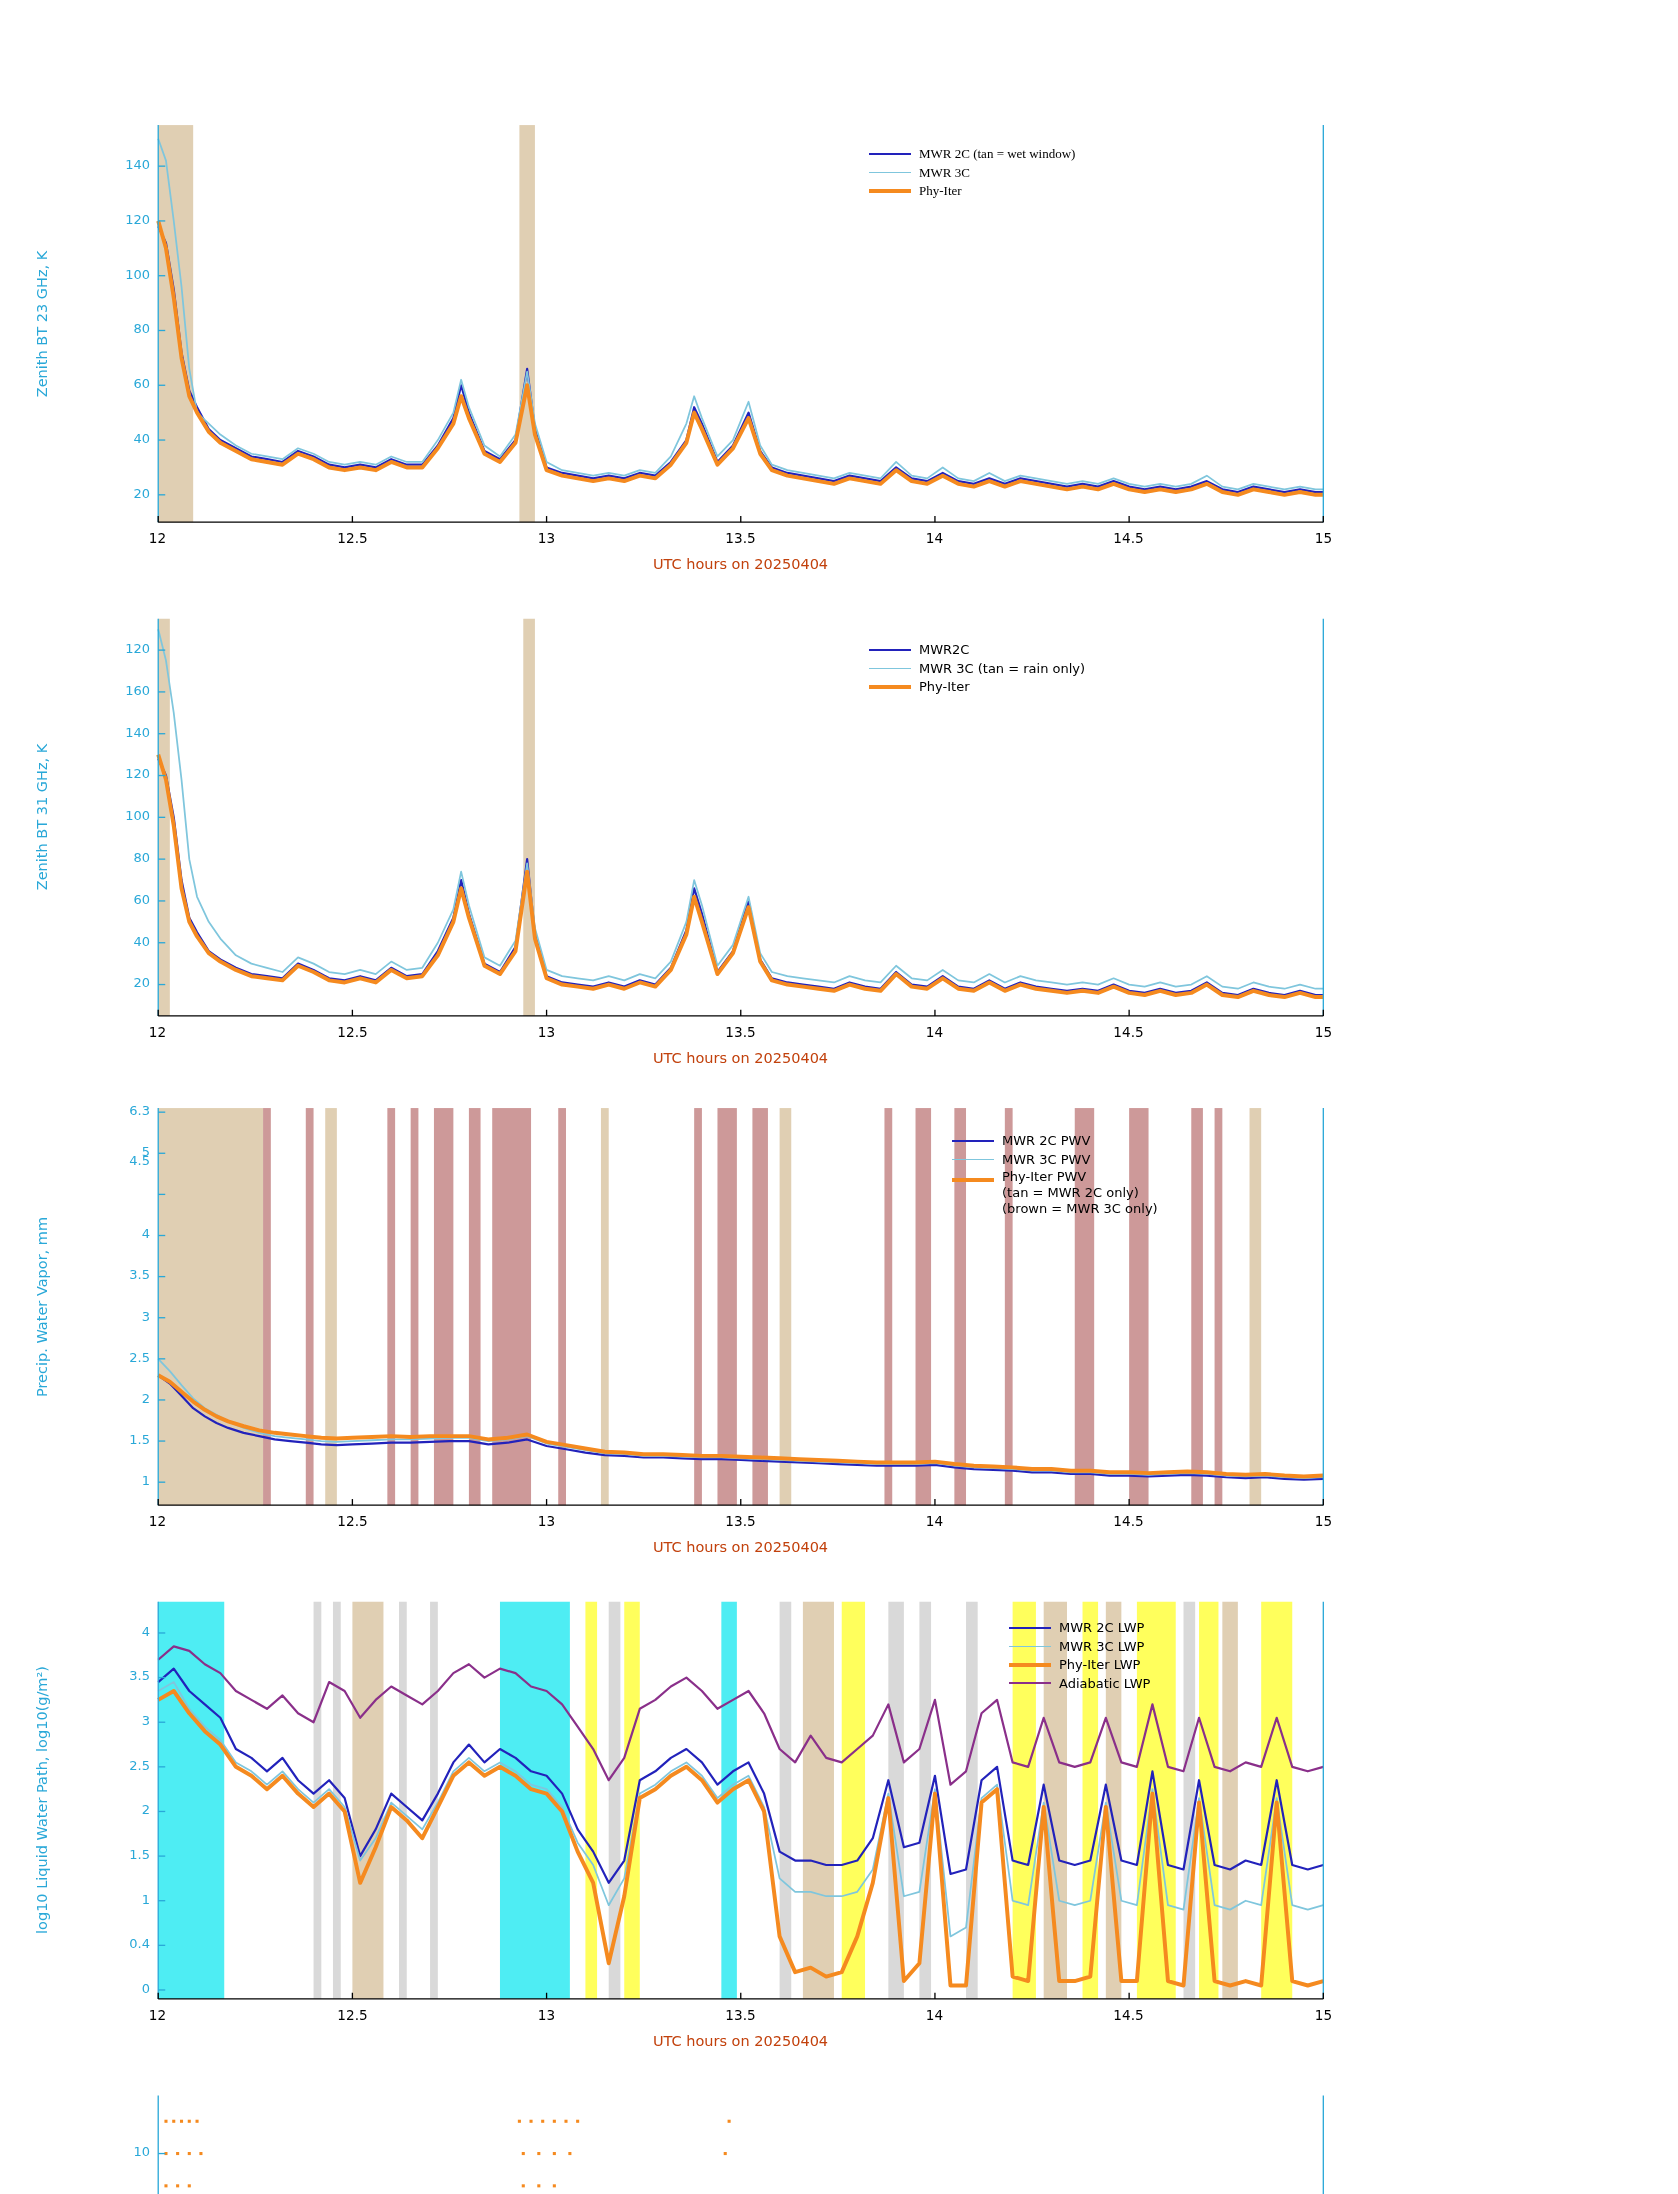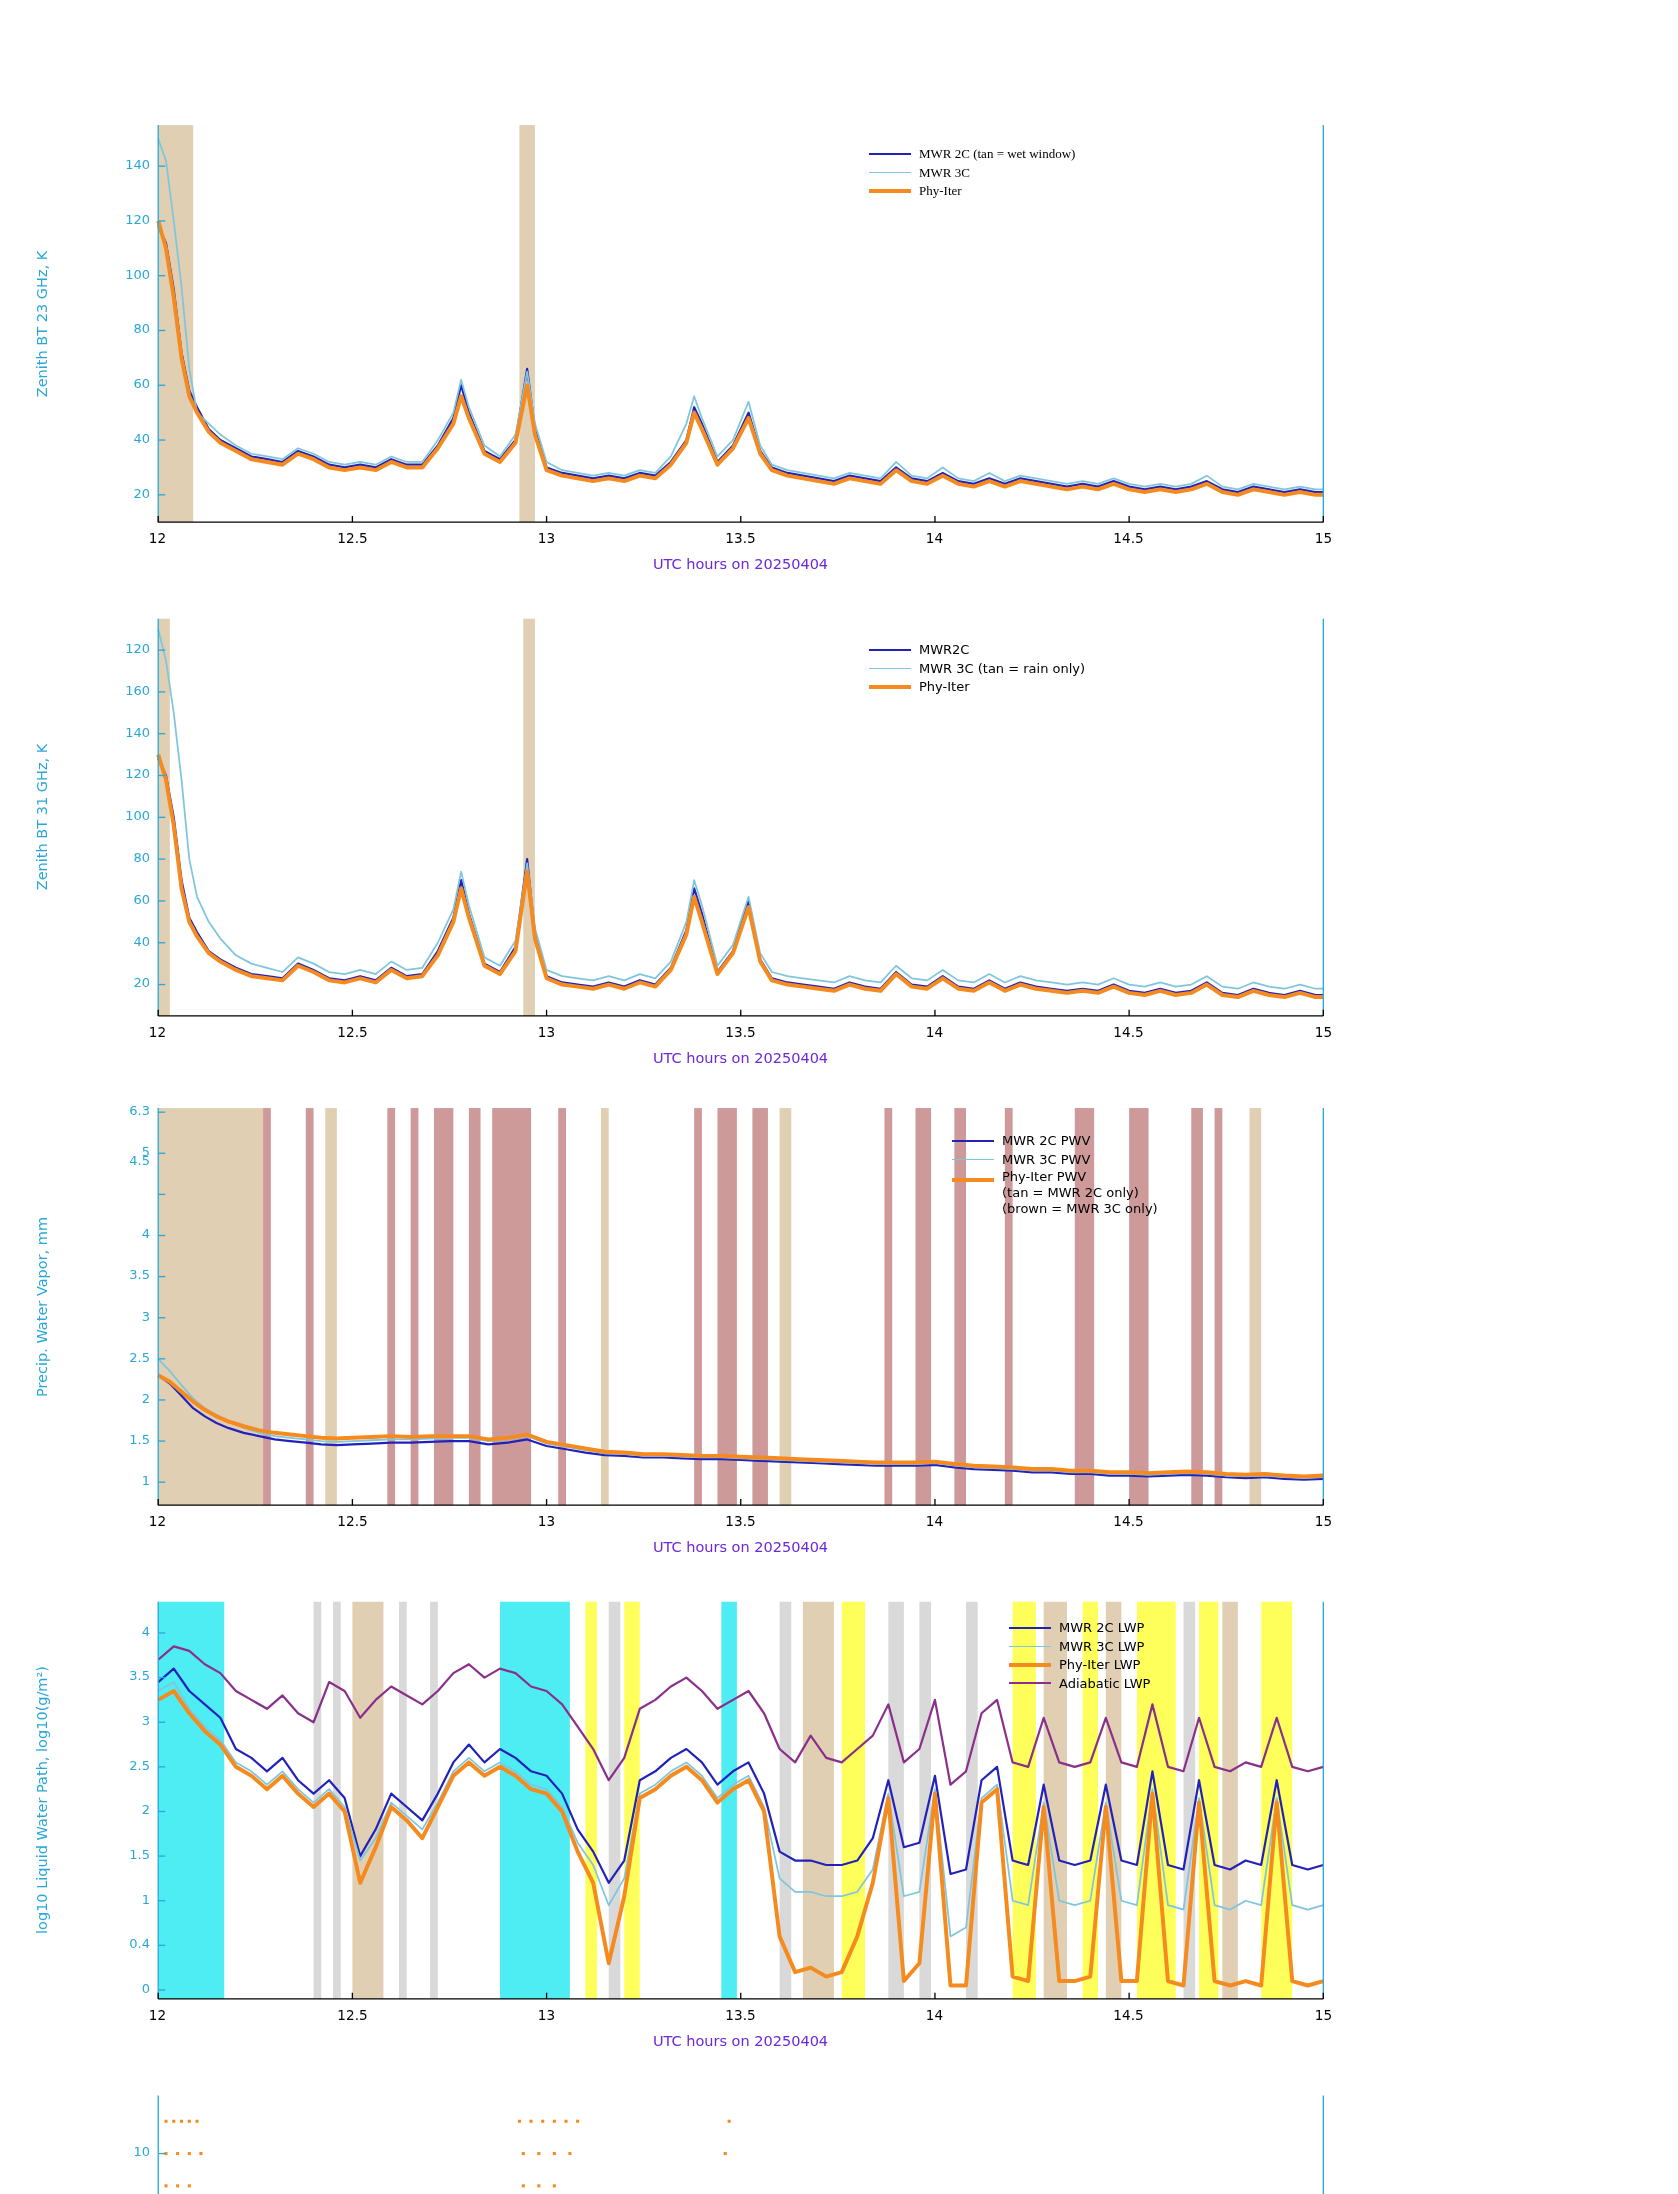--- a/index.html
+++ b/index.html
@@ -1,20 +1,20 @@
 <!DOCTYPE html>
 <html style="font-size:7px"><head>
 <meta charset="utf-8">
 <style>
   html,body{margin:0;padding:0;background:#ffffff;}
   body{width:1679px;height:2633px;font-family:"DejaVu Sans",sans-serif;}
   .page{position:relative;width:1679px;height:2633px;background:#fff;}
   .panel{position:absolute;left:0;width:1679px;}
   .ylabel{position:absolute;color:#29a8d8;font-size:14.5px;transform-origin:left top;white-space:nowrap;}
-  .xlabel{position:absolute;color:#6d28d9;font-size:14.5px;text-align:center;white-space:nowrap;}
+  .xlabel{position:absolute;color:#c2410c;font-size:14.5px;text-align:center;white-space:nowrap;}
   .ytick{position:absolute;color:#29a8d8;font-size:13px;text-align:right;white-space:nowrap;}
   .xtick{position:absolute;color:#000;font-size:13.6px;text-align:center;white-space:nowrap;}
   .legend{position:absolute;font-size:13px;color:#000;}
   .legend .row{display:flex;align-items:center;height:18.4px;}
   .legend .swatch{width:42px;height:0;border-top-width:2.2px;border-top-style:solid;margin-right:8px;}
   .legend .txt{white-space:nowrap;line-height:1.05;}
   .legend .txtblock{white-space:pre;line-height:1.25;}
   svg{position:absolute;left:0;top:0;overflow:visible;}
 </style>
 </head>

